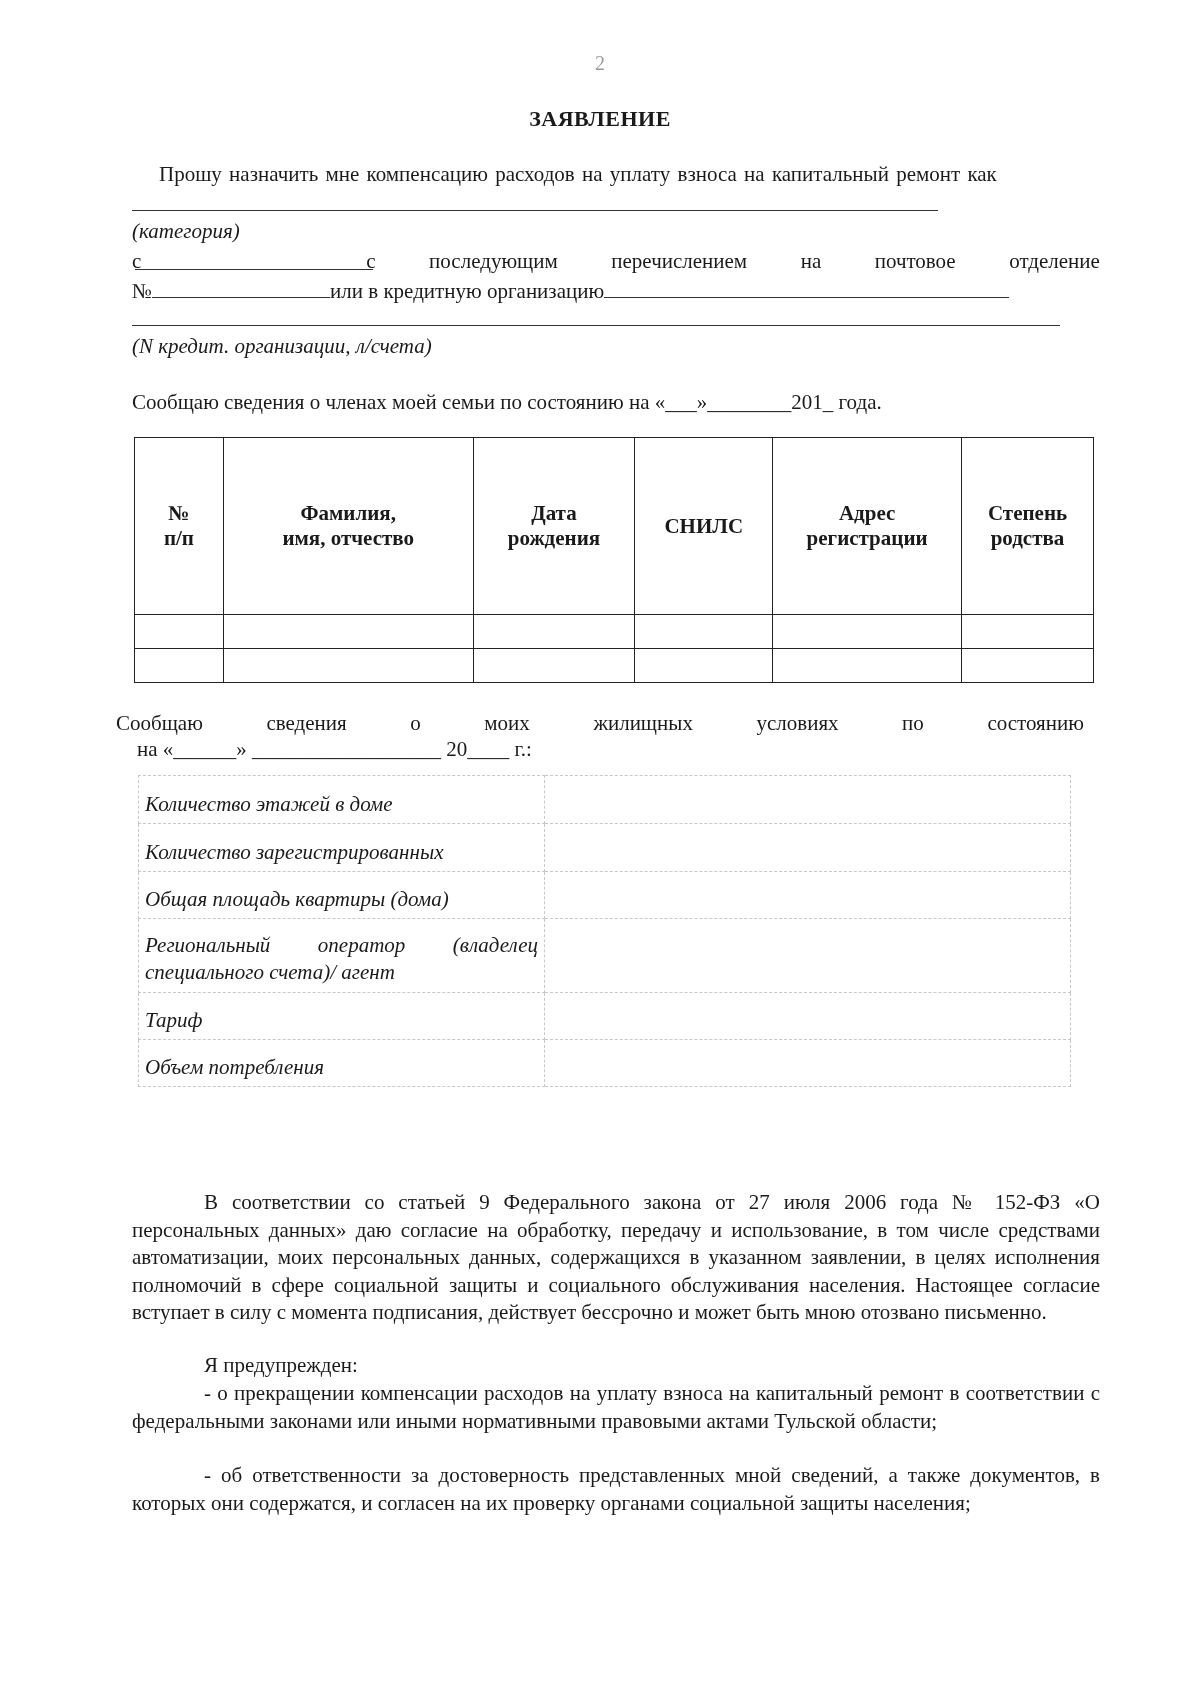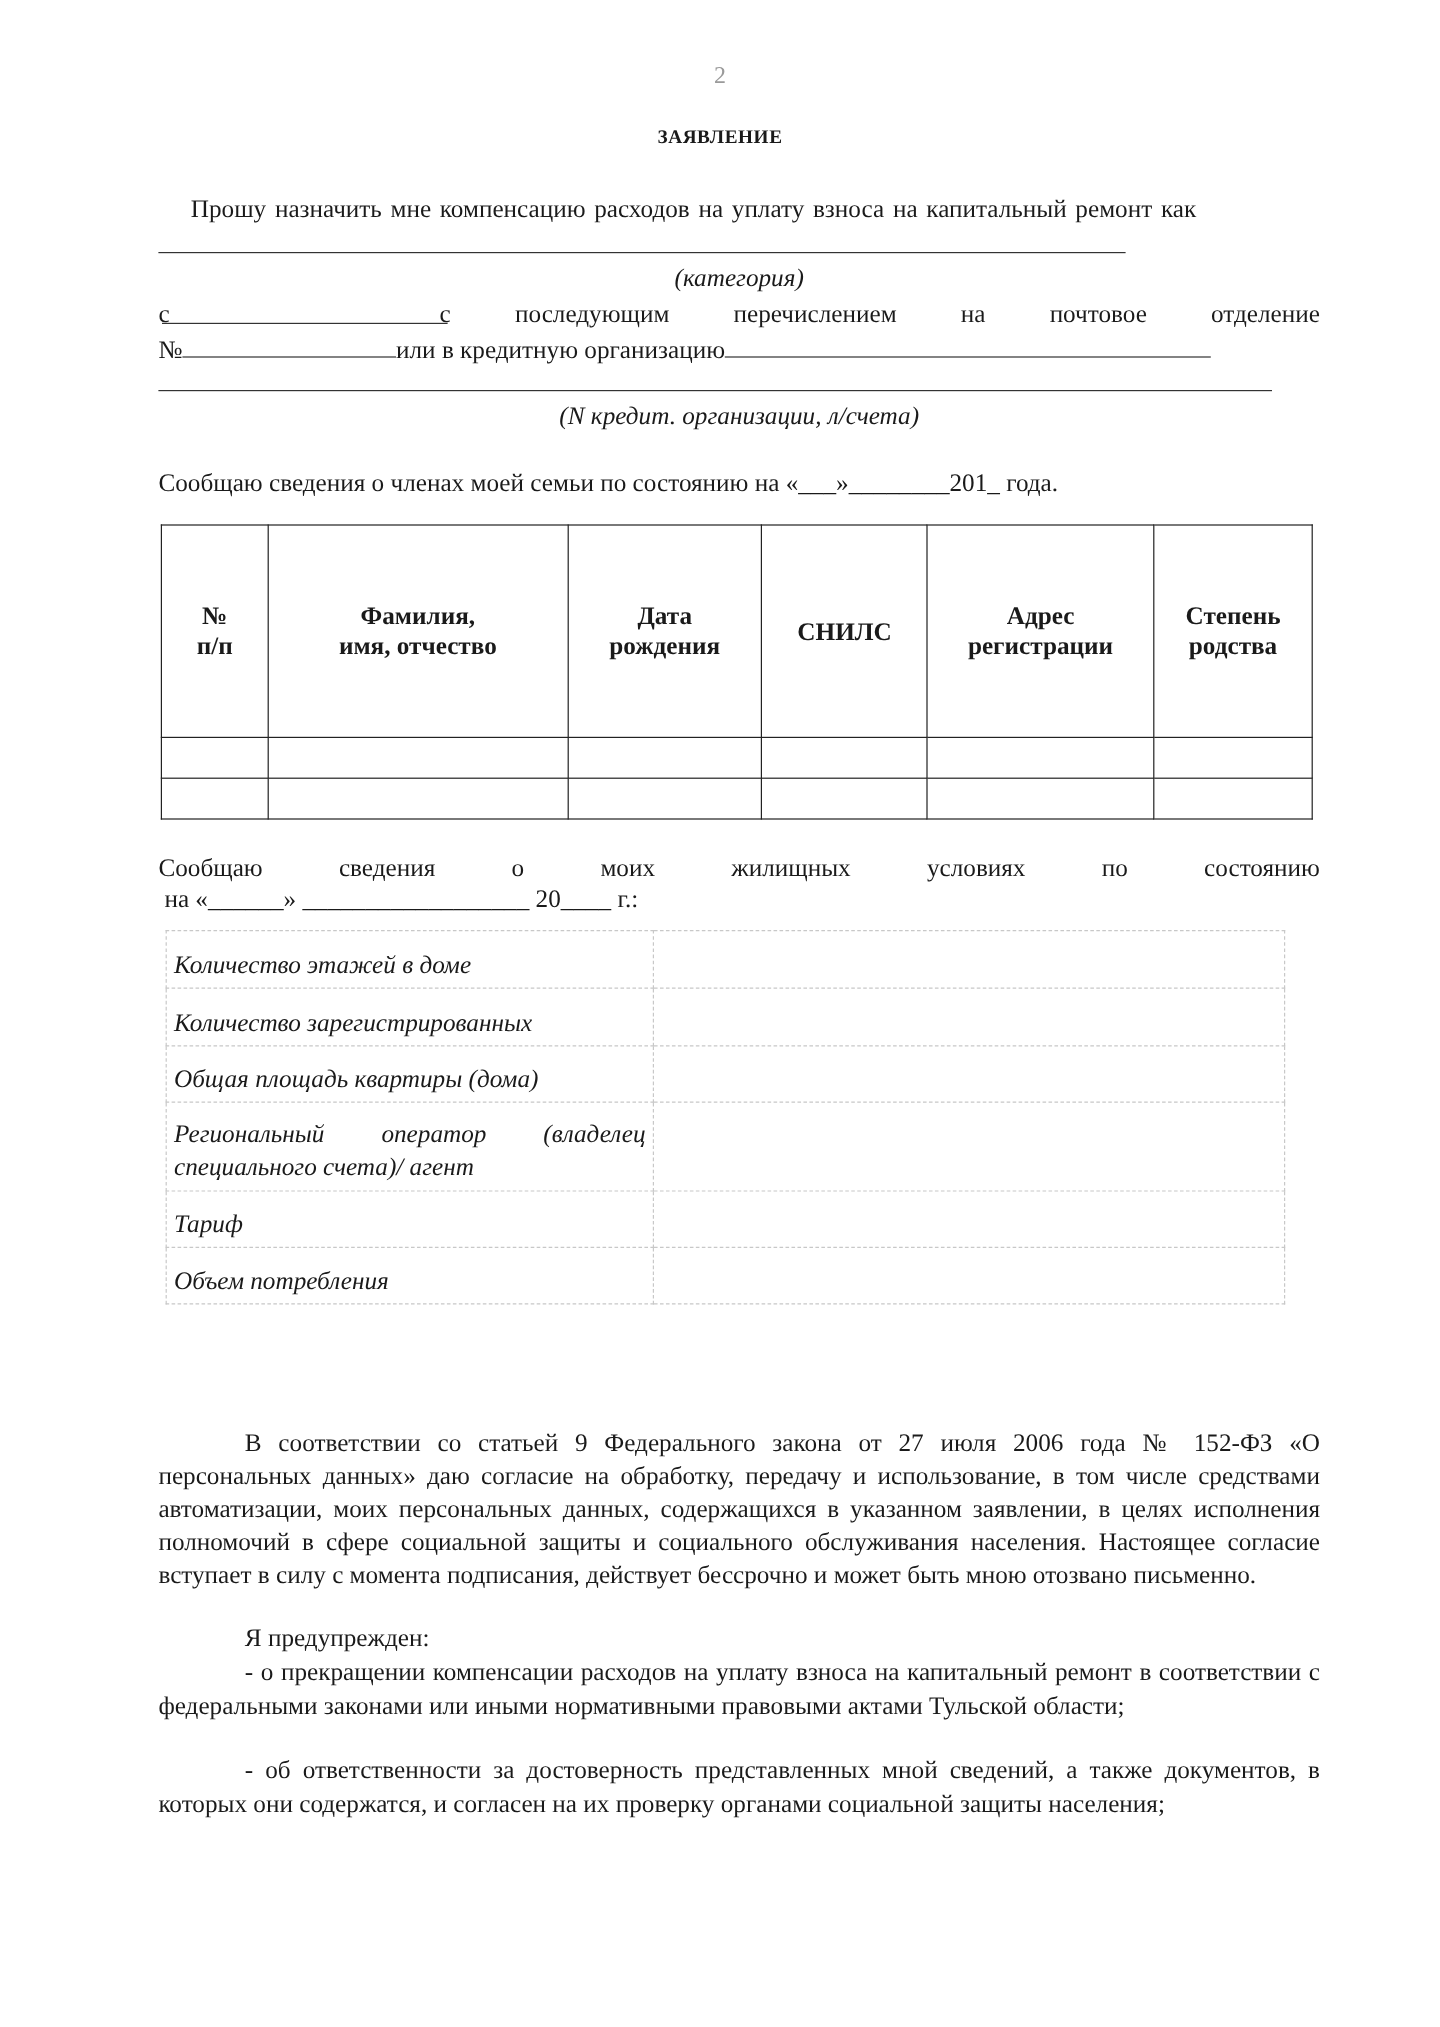--- a/index.html
+++ b/index.html
@@ -1,23 +1,23 @@
 <!DOCTYPE html>
 <html><head>
 <meta charset="utf-8">
 <style>
   html, body { margin: 0; padding: 0; background: #ffffff; }
   body { width: 1200px; height: 1689px; position: relative; overflow: hidden;
          font-family: "Liberation Serif", "DejaVu Serif", serif; color: #1a1a1a; font-size: 21px; }
   .abs { position: absolute; }
   .page-num { left: 0; width: 1200px; top: 52px; text-align: center; font-size: 20px; color: #9a9a9a; }
-  .title { left: 0; width: 1200px; top: 106px; text-align: center; font-weight: bold; font-size: 16px; letter-spacing: 0.5px; }
+  .title { left: 0; width: 1200px; top: 106px; text-align: center; font-weight: bold; font-size: 22px; letter-spacing: 0.5px; }
   .line { border-bottom: 1.5px solid #333; height: 0; }
   .just { display: flex; justify-content: space-between; white-space: nowrap; }
-  .caption { text-align: center; font-style: italic; }
+  .caption { text-align: left; font-style: italic; }
   table.family { position: absolute; left: 134px; top: 437px; width: 960px; border-collapse: collapse; }
   table.family th, table.family td { border: 1.5px solid #222; text-align: center; vertical-align: middle; }
   table.family th { height: 176px; font-weight: bold; font-size: 21px; line-height: 25px; padding: 0 4px; }
   table.family td { height: 31px; }
   table.housing { position: absolute; left: 138px; top: 775px; width: 933px; border-collapse: collapse; }
   table.housing td { border: 1px dashed #c8c8c8; font-style: italic; font-size: 21px; vertical-align: bottom; padding: 0 6px 6px 6px; }
   table.housing td.lbl { width: 393px; }
   .para { left: 132px; width: 968px; font-size: 21px; line-height: 27.5px; text-align: justify; }
   .indent { text-indent: 72px; }
 </style>
@@ -84,21 +84,21 @@
     <td></td>
     <td></td>
     <td></td>
     <td></td>
     <td></td>
     <td></td>
   </tr>
 </tbody>
   </table>
 
-<div class="abs just" style="left:132px; top:711px; width:968px;">
+<div class="abs just" style="left:116px; top:711px; width:968px;">
   <span>Сообщаю</span>
   <span>сведения</span>
   <span>о</span>
   <span>моих</span>
   <span>жилищных</span>
   <span>условиях</span>
   <span>по</span>
   <span>состоянию</span>
 </div>
 <div class="abs" style="left:137px; top:737px; white-space:nowrap;">на «______» __________________ 20____ г.:</div>

